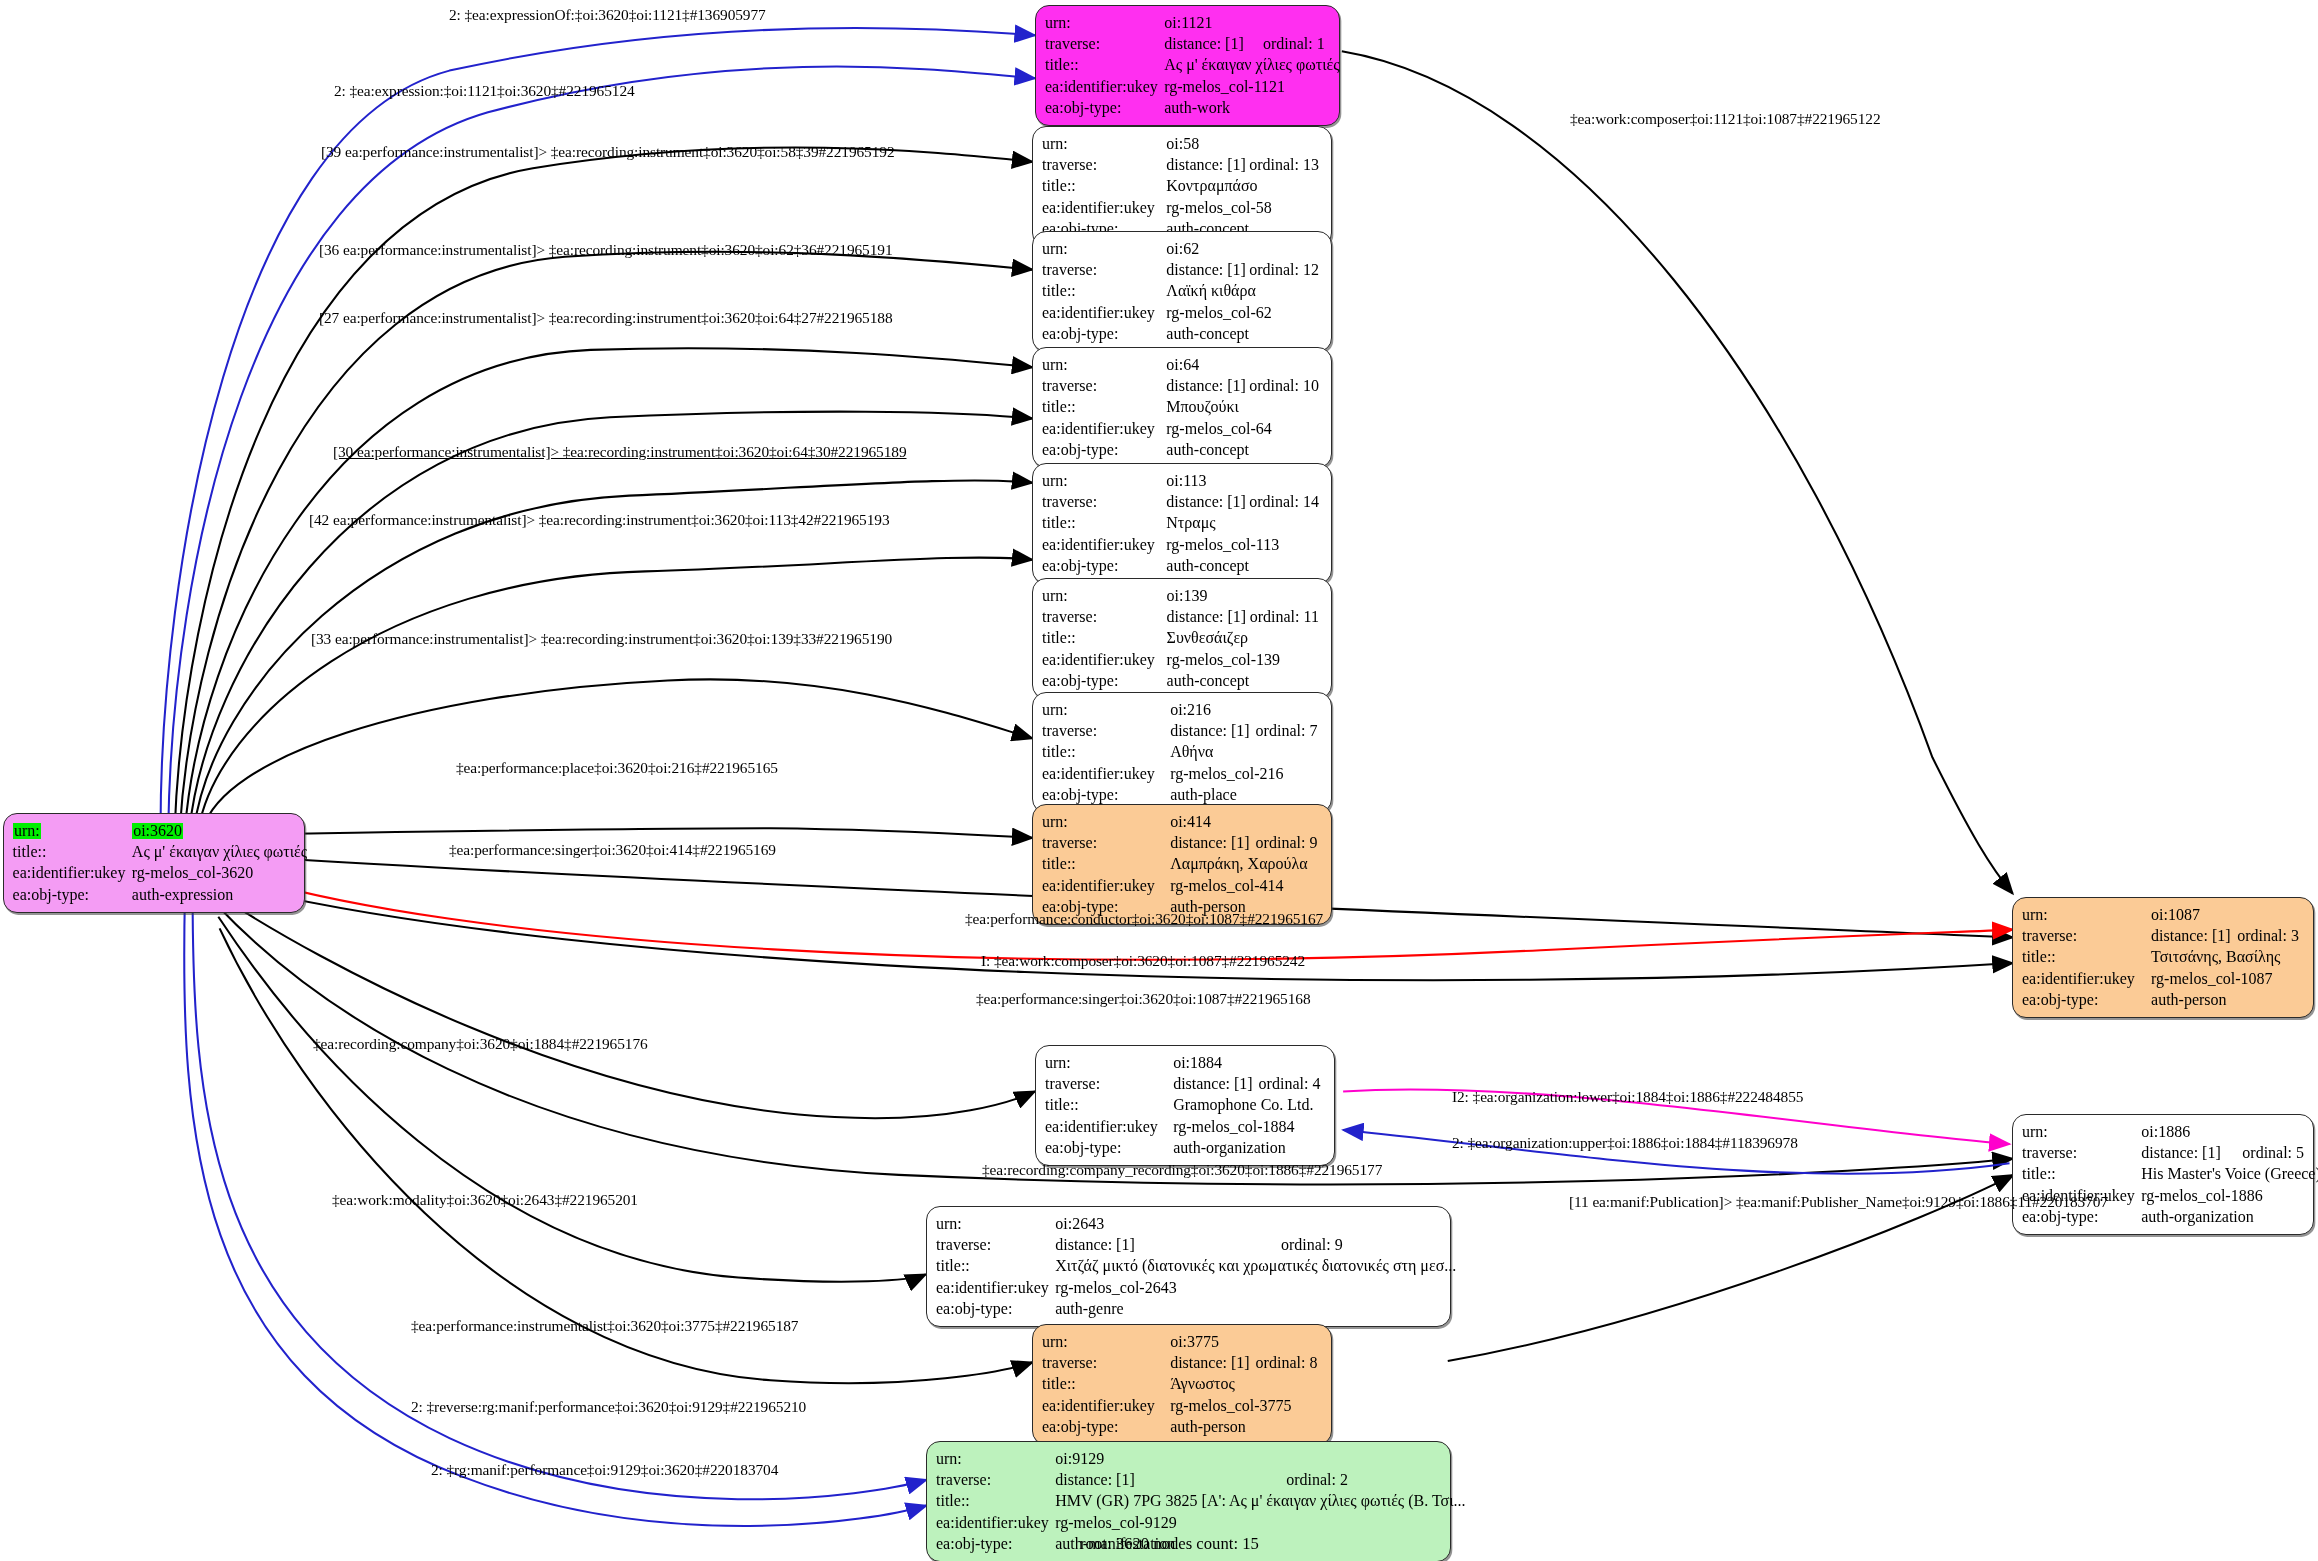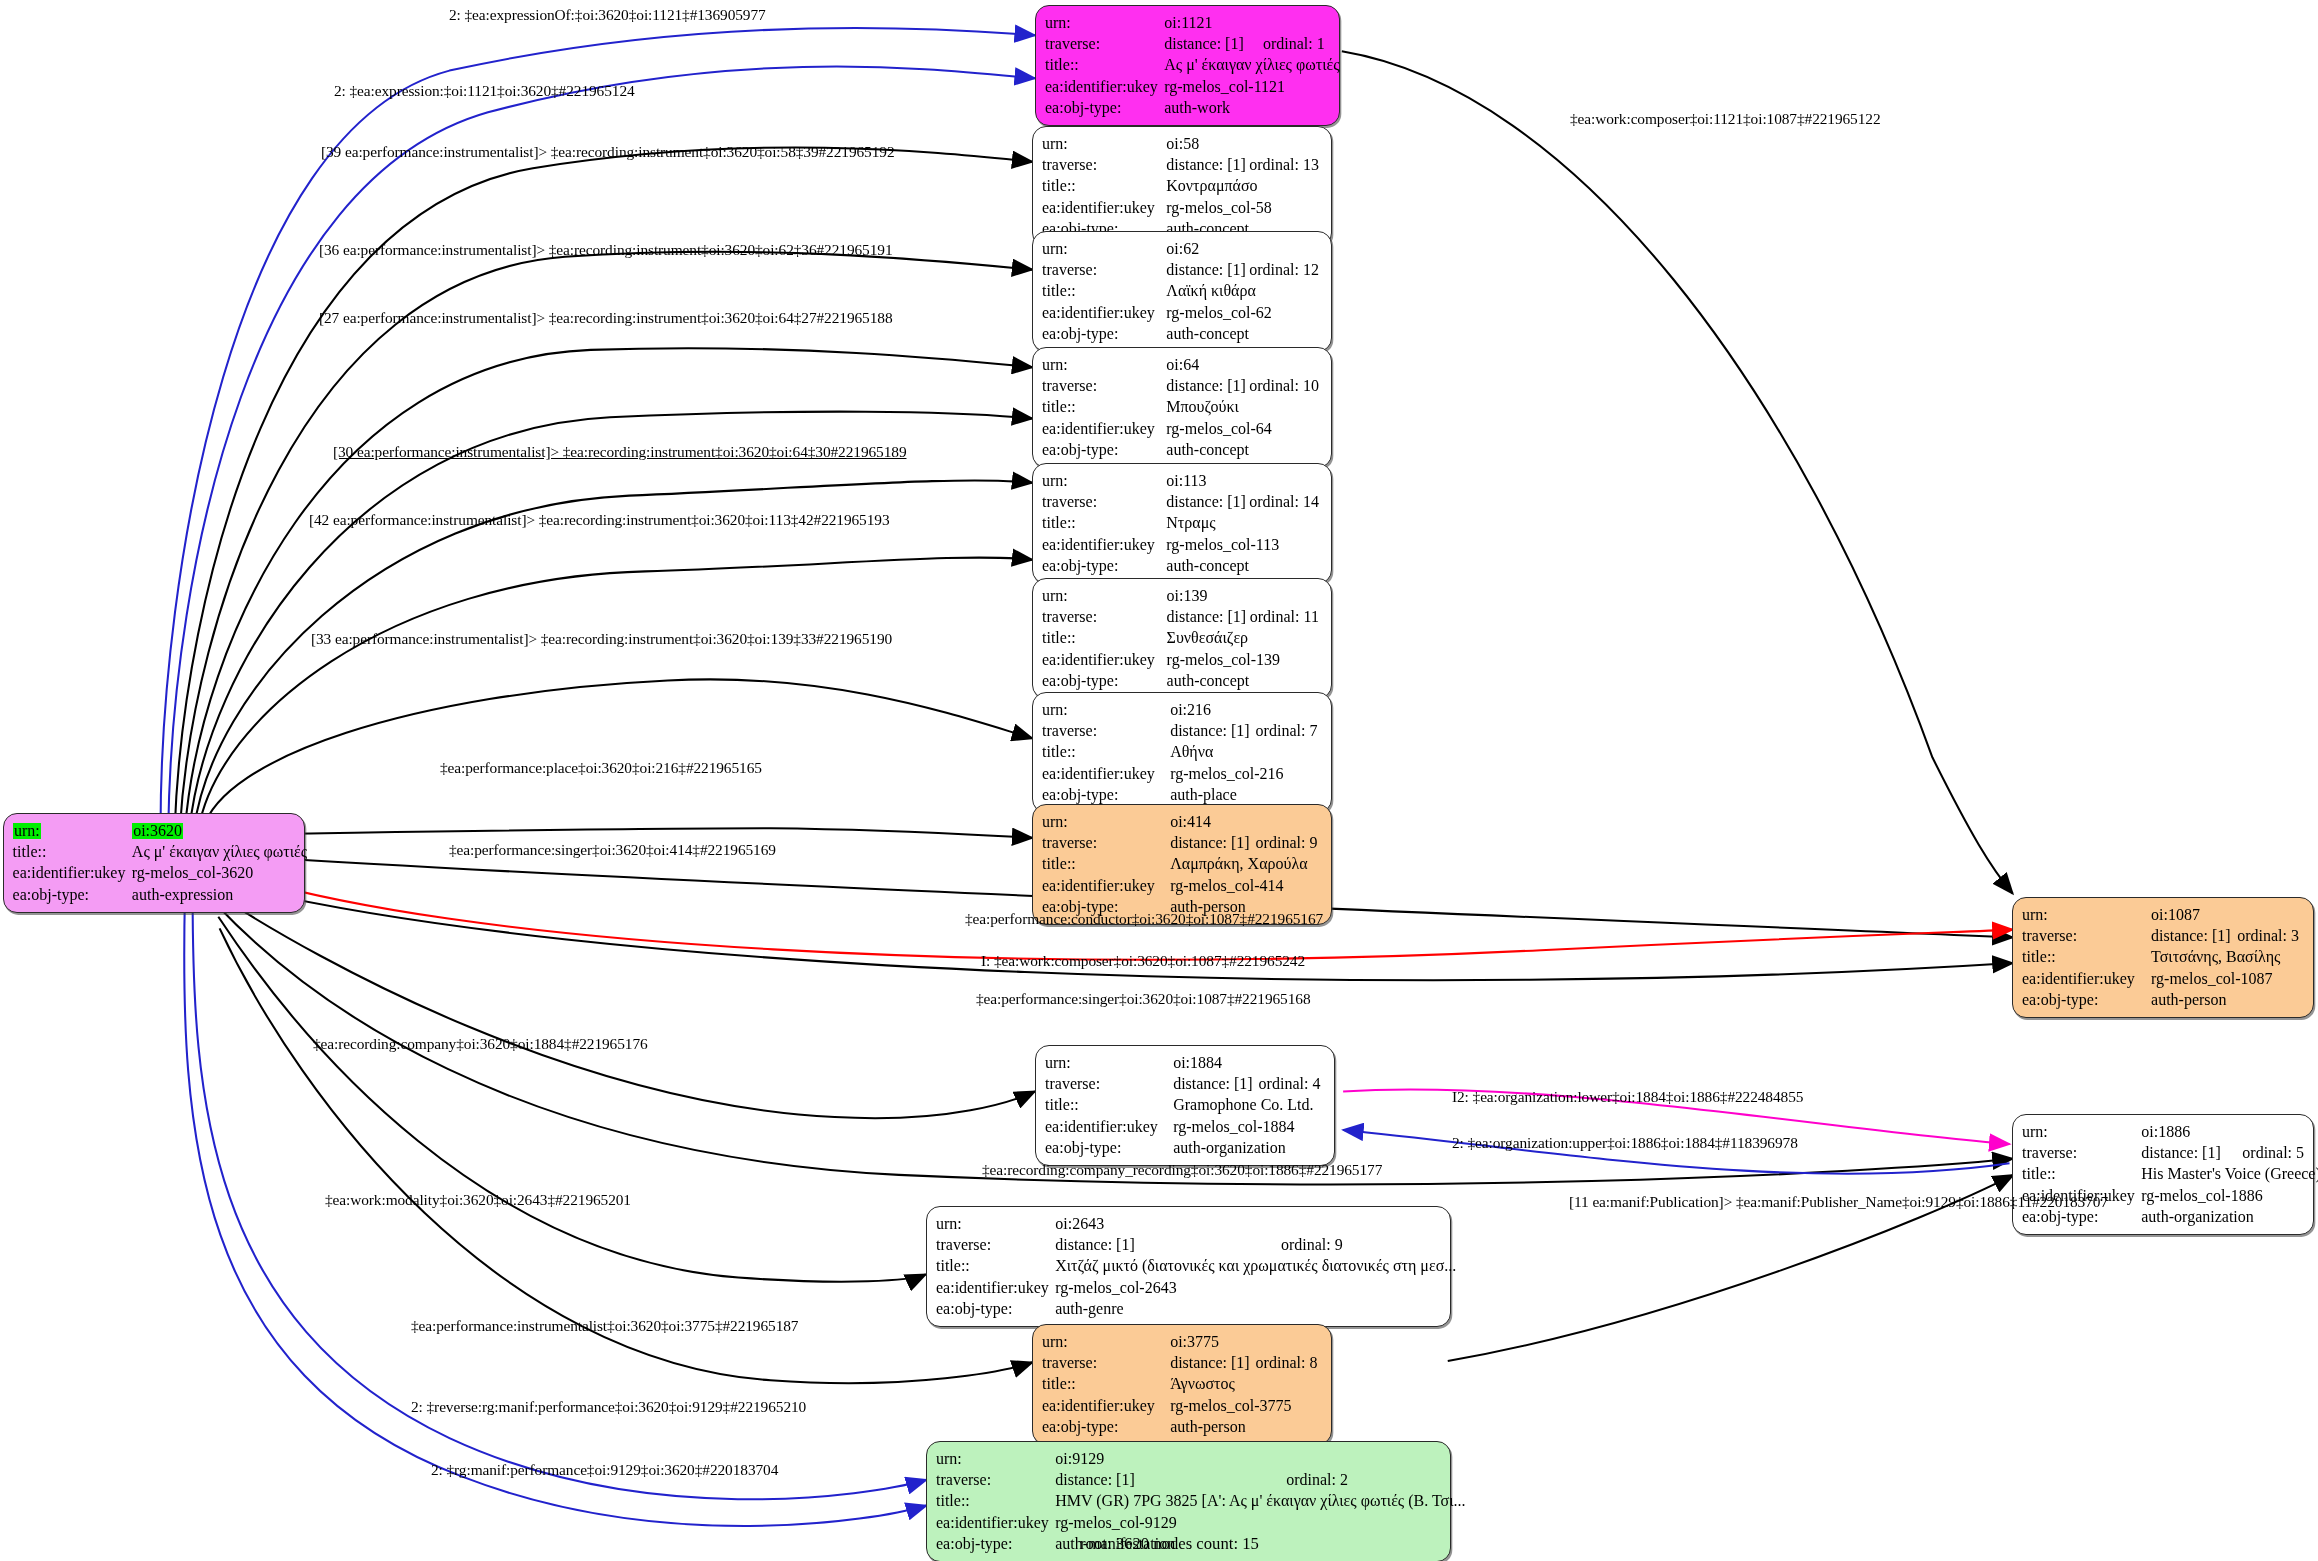--- a/index.html
+++ b/index.html
@@ -510,31 +510,31 @@
   </div>
 
   <div class="edge-label" style="left:449px;top:6.4px;">2: ‡ea:expressionOf:‡oi:3620‡oi:1121‡#136905977</div>
   <div class="edge-label" style="left:334px;top:82px;">2: ‡ea:expression:‡oi:1121‡oi:3620‡#221965124</div>
   <div class="edge-label" style="left:321px;top:143px;">[39 ea:performance:instrumentalist]&gt; ‡ea:recording:instrument‡oi:3620‡oi:58‡39#221965192</div>
   <div class="edge-label" style="left:319px;top:241px;">[36 ea:performance:instrumentalist]&gt; ‡ea:recording:instrument‡oi:3620‡oi:62‡36#221965191</div>
   <div class="edge-label" style="left:319px;top:309px;">[27 ea:performance:instrumentalist]&gt; ‡ea:recording:instrument‡oi:3620‡oi:64‡27#221965188</div>
   <div class="edge-label" style="left:333px;top:443px;text-decoration:underline;">[30 ea:performance:instrumentalist]&gt; ‡ea:recording:instrument‡oi:3620‡oi:64‡30#221965189</div>
   <div class="edge-label" style="left:309px;top:511px;">[42 ea:performance:instrumentalist]&gt; ‡ea:recording:instrument‡oi:3620‡oi:113‡42#221965193</div>
   <div class="edge-label" style="left:311px;top:630px;">[33 ea:performance:instrumentalist]&gt; ‡ea:recording:instrument‡oi:3620‡oi:139‡33#221965190</div>
-  <div class="edge-label" style="left:440px;top:759px;">‡ea:performance:place‡oi:3620‡oi:216‡#221965165</div>
+  <div class="edge-label" style="left:456px;top:759px;">‡ea:performance:place‡oi:3620‡oi:216‡#221965165</div>
   <div class="edge-label" style="left:449px;top:841px;">‡ea:performance:singer‡oi:3620‡oi:414‡#221965169</div>
   <div class="edge-label" style="left:1570px;top:110px;">‡ea:work:composer‡oi:1121‡oi:1087‡#221965122</div>
   <div class="edge-label" style="left:965px;top:910px;">‡ea:performance:conductor‡oi:3620‡oi:1087‡#221965167</div>
   <div class="edge-label" style="left:981px;top:952px;">I: ‡ea:work:composer‡oi:3620‡oi:1087‡#221965242</div>
   <div class="edge-label" style="left:976px;top:990px;">‡ea:performance:singer‡oi:3620‡oi:1087‡#221965168</div>
   <div class="edge-label" style="left:313px;top:1035px;">‡ea:recording:company‡oi:3620‡oi:1884‡#221965176</div>
   <div class="edge-label" style="left:982px;top:1161px;">‡ea:recording:company_recording‡oi:3620‡oi:1886‡#221965177</div>
   <div class="edge-label" style="left:1452px;top:1088px;">I2: ‡ea:organization:lower‡oi:1884‡oi:1886‡#222484855</div>
   <div class="edge-label" style="left:1452px;top:1134px;">2: ‡ea:organization:upper‡oi:1886‡oi:1884‡#118396978</div>
-  <div class="edge-label" style="left:325px;top:1191px;">‡ea:work:modality‡oi:3620‡oi:2643‡#221965201</div>
+  <div class="edge-label" style="left:332px;top:1191px;">‡ea:work:modality‡oi:3620‡oi:2643‡#221965201</div>
   <div class="edge-label" style="left:1552px;top:1193px;margin-left:17px;">[11 ea:manif:Publication]&gt; ‡ea:manif:Publisher_Name‡oi:9129‡oi:1886‡11#220183707</div>
   <div class="edge-label" style="left:411px;top:1317px;">‡ea:performance:instrumentalist‡oi:3620‡oi:3775‡#221965187</div>
   <div class="edge-label" style="left:411px;top:1398px;">2: ‡reverse:rg:manif:performance‡oi:3620‡oi:9129‡#221965210</div>
   <div class="edge-label" style="left:431px;top:1461px;">2: ‡rg:manif:performance‡oi:9129‡oi:3620‡#220183704</div>
 
   <div class="footer" style="left:1072px;top:1534px;padding-left:8px;">root: 3620 nodes count: 15</div>
 </div>
 
 
 </body></html>

